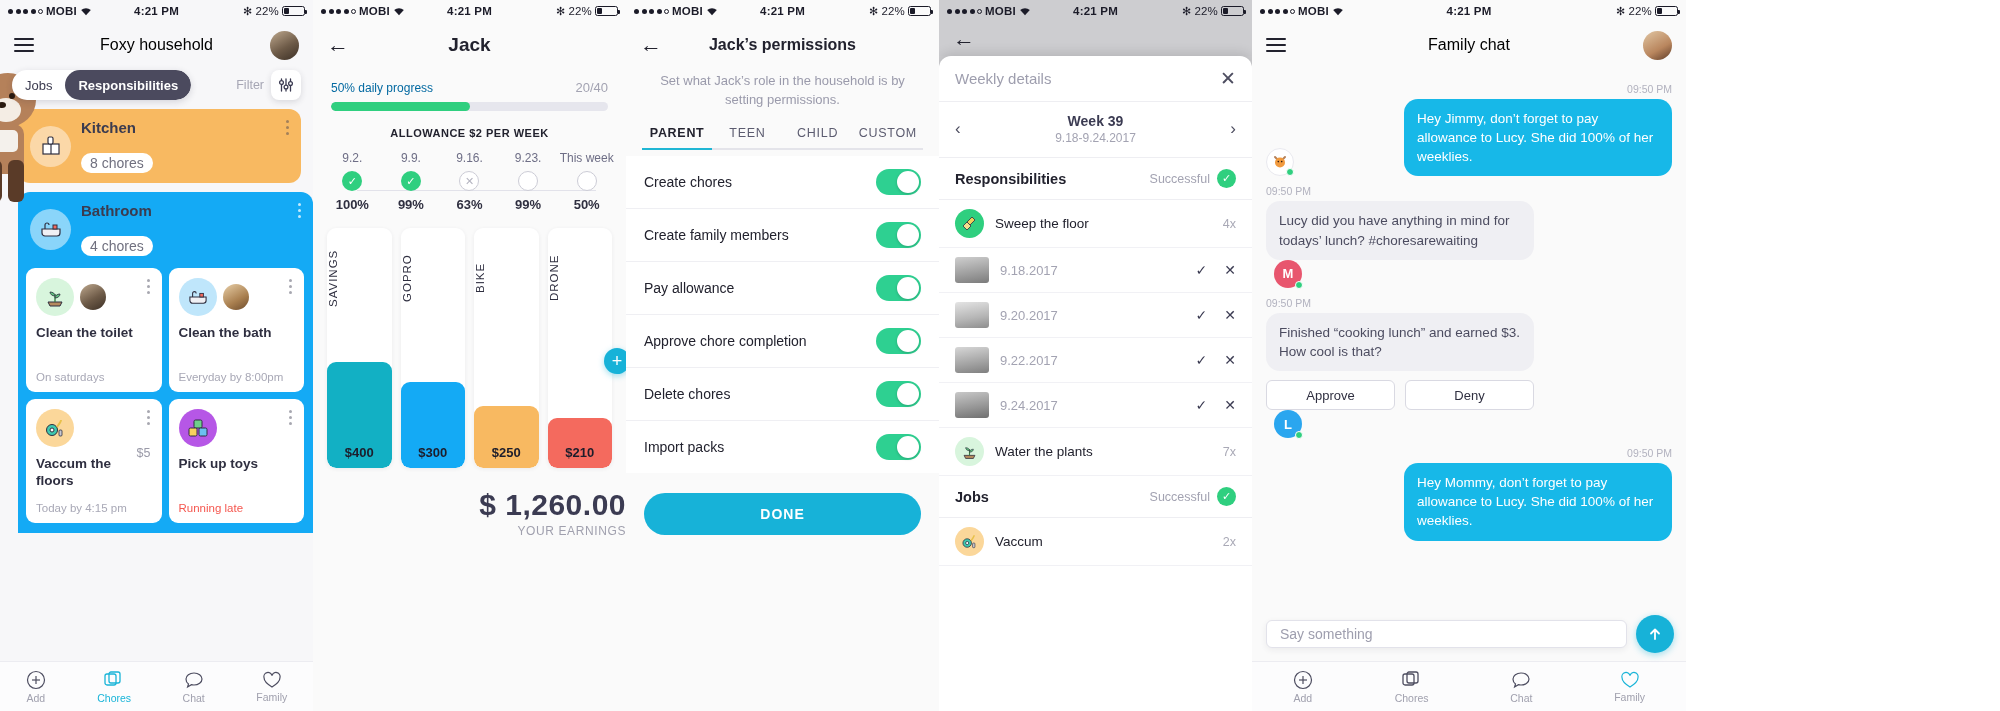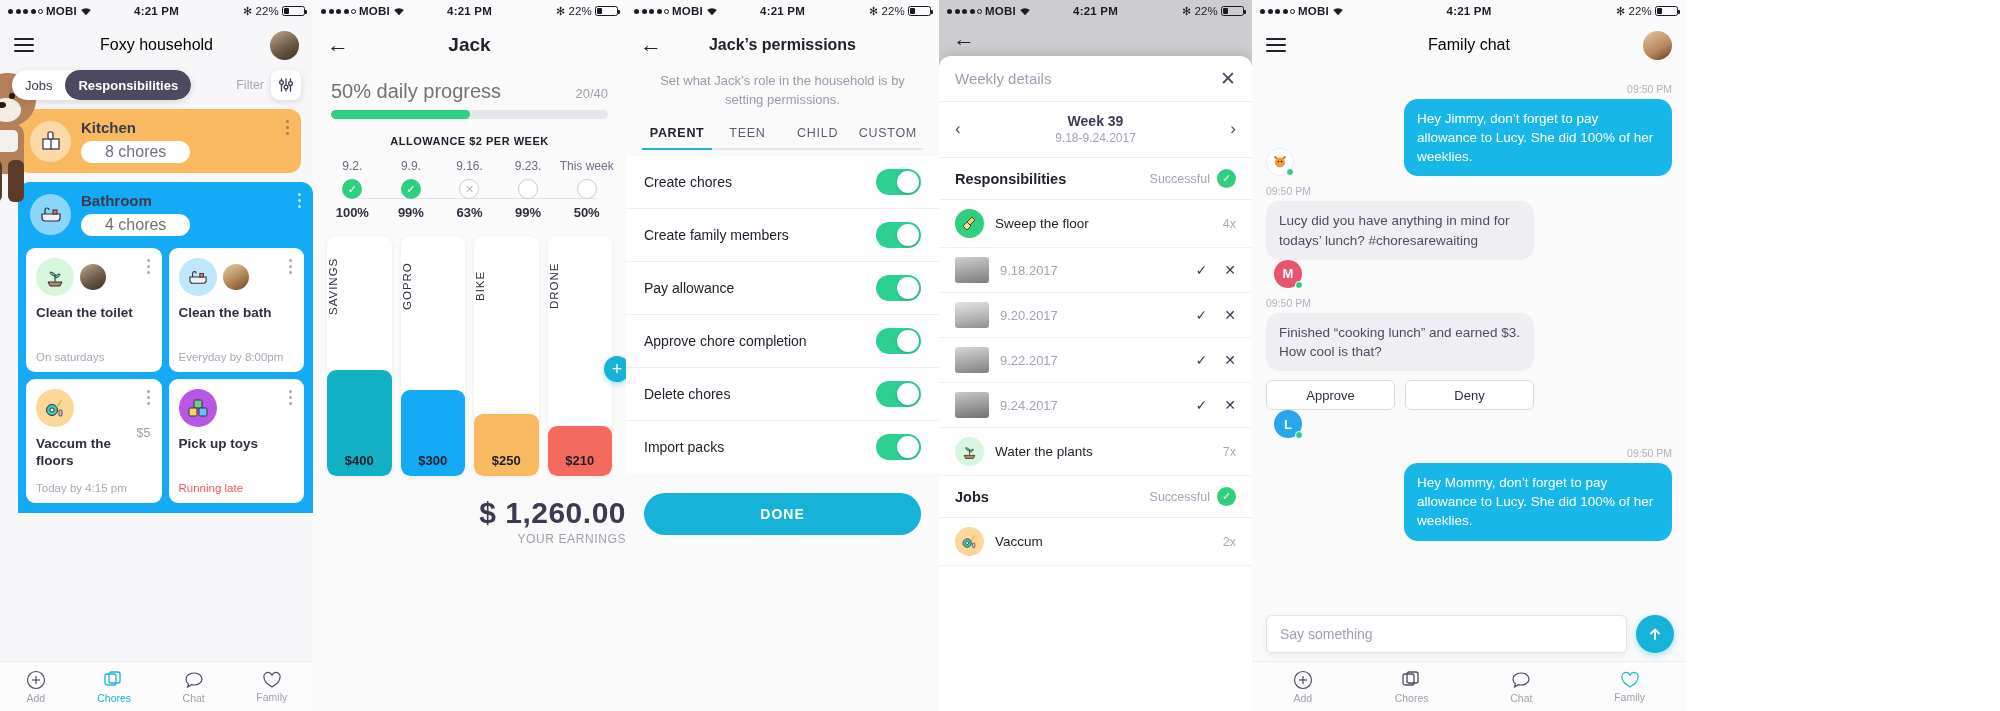--- a/index.html
+++ b/index.html
@@ -85,22 +85,22 @@
     display: flex; align-items: center; gap: 10px; position: relative;
   }
   .room-kitchen { background: #f8b961; }
   .room-bath { background: #14aaf5; margin-right: 0; margin-left: 18px; border-radius: 12px 12px 0 0; padding-bottom: 6px; }
   .room-icon {
     width: 41px; height: 41px; border-radius: 50%; background: rgba(255,255,255,.45);
     display: flex; align-items: center; justify-content: center; flex: 0 0 41px;
   }
   .room-name { font-size: 15px; color: #3b3b4f; font-weight: 600; line-height: 1.2; }
   .chip {
-    display: inline-block; margin-top: 4px; background: #fff; border-radius: 11px;
-    padding: 2px 24px; font-size: 16px; color: #70707f;
+    display: inline-block; margin-top: 16px; background: #fff; border-radius: 11px;
+    padding: 2px 9px; font-size: 14px; color: #70707f;
   }
   .kebab { position: absolute; top: 11px; right: 12px; }
   .kebab i { display:block; width: 3px; height: 3px; border-radius: 50%; background: rgba(60,60,80,.45); margin-bottom: 3px; }
   .kebab.dark i { background: rgba(255,255,255,.75); }
 
   .bath-body { background: #14aaf5; margin-left: 18px; padding: 6px 0 10px 0; }
   .chore-grid { display: flex; flex-wrap: wrap; gap: 7px; padding: 0 8px; }
   .chore-card {
     background: #fff; border-radius: 9px; width: calc(50% - 4px);
     padding: 10px 10px 9px 10px; position: relative; min-height: 124px;
@@ -126,21 +126,21 @@
     display: flex; align-items: center; justify-content: space-around; z-index: 20;
   }
   .tabbar.wide { justify-content: space-around; }
   .tab-item { display: flex; flex-direction: column; align-items: center; gap: 2px; }
   .tab-item span { font-size: 10.5px; color: #a0a0ae; }
   .tab-item.active span { color: #19b4d8; }
 
   
   .s2 { background: #fafafa; }
   .prog-head { display: flex; align-items: baseline; justify-content: space-between; padding: 12px 18px 0 18px; }
-  .prog-label { font-size: 20px; color: #737373; }
+  .prog-label { font-size: 12px; color: #0369a1; }
   .prog-count { font-size: 13px; color: #a3a3b2; }
   .prog-track { margin: 7px 18px 0 18px; height: 9px; background: #e6e6ed; border-radius: 5px; overflow: hidden; }
   .prog-fill { height: 100%; width: 50%; background: #2fcf7f; border-radius: 5px; }
   .allowance { text-align: center; font-size: 11px; color: #22222e; font-weight: 600; letter-spacing: .5px; margin-top: 16px; }
 
   .week-row { display: flex; padding: 0 10px; margin-top: 12px; position: relative; }
   .week-col { flex: 1; text-align: center; position: relative; }
   .week-date { font-size: 12px; color: #6e6e86; }
   .week-node {
     width: 20px; height: 20px; border-radius: 50%; margin: 6px auto 0 auto;
@@ -267,21 +267,21 @@
   .act-row { display: flex; gap: 10px; margin-top: 9px; }
   .act-btn {
     flex: 1; height: 30px; border-radius: 6px; background: #fff; border: 1px solid #d9d9e2;
     font-size: 13px; color: #2f2f40; display: flex; align-items: center; justify-content: center;
   }
   .composer {
     position: absolute; left: 14px; right: 12px; bottom: 58px;
     display: flex; align-items: center; gap: 9px; z-index: 25;
   }
   .composer-input {
-    flex: 1; height: 38px; background: #fff; border: 1px solid #e2e2ea; border-radius: 6px;
+    flex: 1; height: 28px; background: #fff; border: 1px solid #e2e2ea; border-radius: 6px;
     display: flex; align-items: center; padding: 0 13px; font-size: 14px; color: #9e9eae;
     box-shadow: 0 2px 6px rgba(40,40,60,.07);
   }
   .send-btn {
     width: 38px; height: 38px; border-radius: 19px; background: #17b2d8;
     display: flex; align-items: center; justify-content: center; color: #fff; font-size: 17px;
     box-shadow: 0 2px 7px rgba(23,178,216,.4);
   }
 </style>
 </head>

